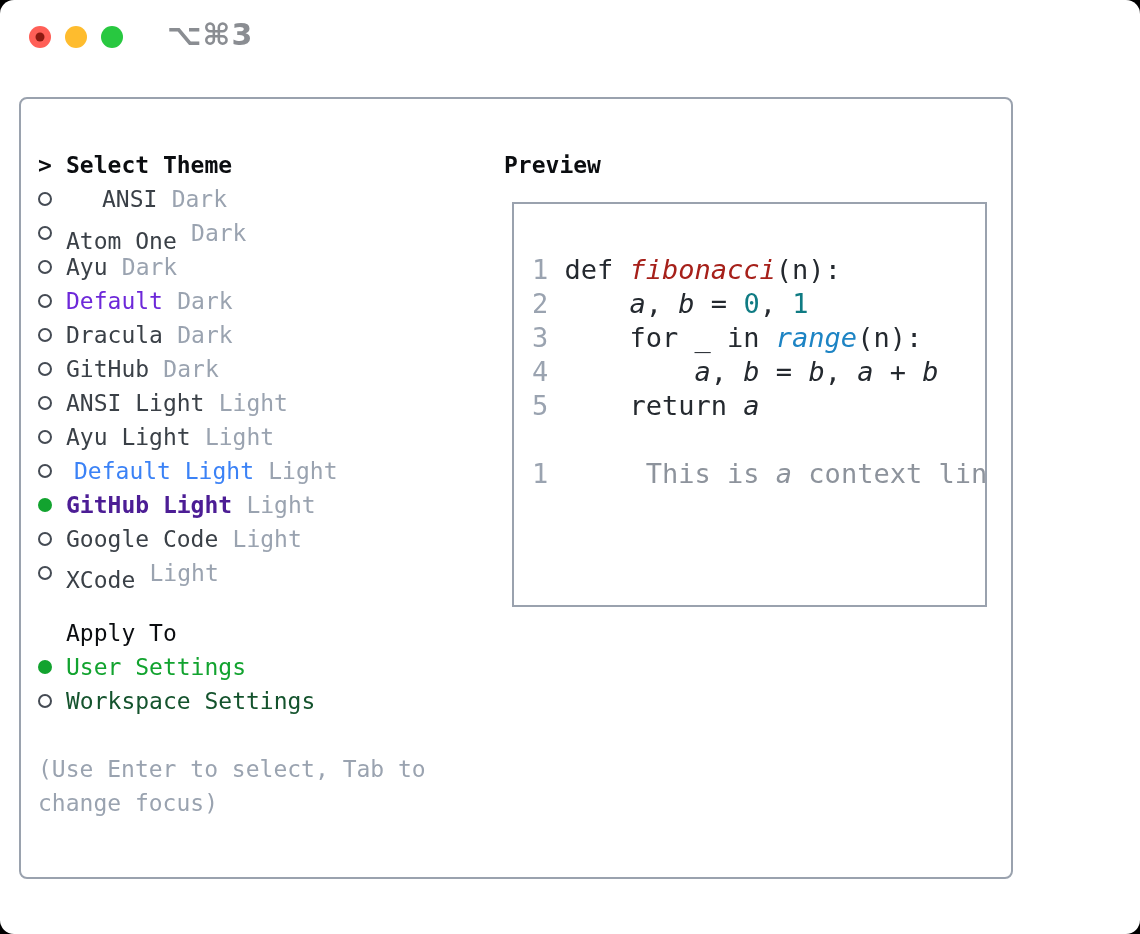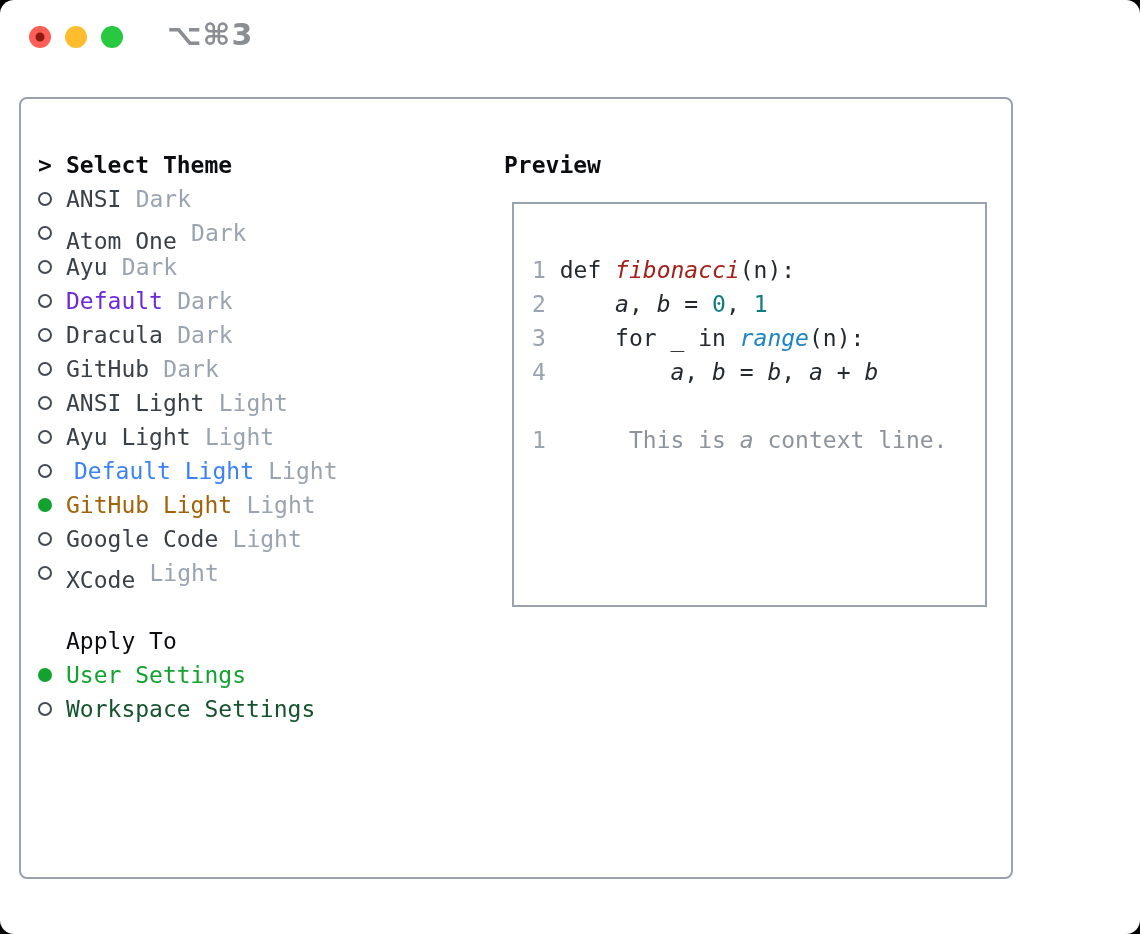--- a/index.html
+++ b/index.html
@@ -41,38 +41,38 @@
   .row { display:flex; align-items:center; height:34px; font-size:23px; color:#3a4047; }
   .marker { width:28px; display:flex; align-items:center; flex:none; }
   .radio {
     width:14px; height:14px; border:2px solid #454b54; border-radius:50%;
     box-sizing:border-box; display:inline-block;
   }
   .radio.filled { border:none; }
   .prompt-char { font-weight:bold; color:#0b0d10; }
   .list-title { font-weight:bold; color:#0b0d10; font-size:23px; }
   .theme-suffix { margin-left:0.62em; }
-  .apply-block { margin-top:34px; }
+  .apply-block { margin-top:26px; }
   .apply-title { color:#0b0d10; }
   .help-block { margin-top:34px; font-size:23px; line-height:34px; }
   
   .preview-title-row {
     position:absolute; left:483px; top:49px; height:34px;
     display:flex; align-items:center;
     font-size:23px; font-weight:bold; color:#0b0d10;
   }
   .preview-box {
     position:absolute; left:491px; top:103px;
     width:475px; height:405px;
     border:2px solid #9aa2ae;
     box-sizing:border-box;
     padding:49px 0 0 18px;
     overflow:hidden;
   }
-  .pline { height:34px; line-height:34px; white-space:pre; font-size:23px; }
+  .pline { height:34px; line-height:34px; white-space:pre; font-size:27px; }
 </style>
 </head>
 <body>
 
 <div class="window">
 
   <div class="titlebar">
     <div class="lights">
 
     <div class="light" style="background: rgb(255, 95, 87);">
@@ -92,21 +92,21 @@
             <span class="prompt-char">&gt;</span>
           </span>
         <span class="list-title">Select Theme</span>
       </div>
 
       <div id="theme-list">
           <div class="row">
             <span class="marker">
               <span class="radio" style="border-color: rgb(69, 75, 84);"></span>
             </span>
-            <span style="color: rgb(58, 64, 71);">ANSI</span>
+            <span style="color: rgb(58, 64, 71); margin-left: 36px;">ANSI</span>
             <span class="theme-suffix" style="color: rgb(154, 163, 176);">Dark</span>
           </div>
           <div class="row">
             <span class="marker">
               <span class="radio" style="border-color: rgb(69, 75, 84);"></span>
             </span>
             <span style="color: rgb(58, 64, 71); margin-top: 16px;">Atom One</span>
             <span class="theme-suffix" style="color: rgb(154, 163, 176);">Dark</span>
           </div>
           <div class="row">
@@ -155,21 +155,21 @@
             <span class="marker">
               <span class="radio" style="border-color: rgb(69, 75, 84);"></span>
             </span>
             <span style="color: #3b82f6; margin-left: 8px;">Default Light</span>
             <span class="theme-suffix" style="color: rgb(154, 163, 176);">Light</span>
           </div>
           <div class="row">
             <span class="marker">
               <span class="radio filled" style="background: rgb(18, 163, 47);"></span>
             </span>
-            <span style="color: #a16207;">GitHub Light</span>
+            <span style="color: #4c1d95; font-weight: bold;">GitHub Light</span>
             <span class="theme-suffix" style="color: rgb(154, 163, 176);">Light</span>
           </div>
           <div class="row">
             <span class="marker">
               <span class="radio" style="border-color: rgb(69, 75, 84);"></span>
             </span>
             <span style="color: rgb(58, 64, 71);">Google Code</span>
             <span class="theme-suffix" style="color: rgb(154, 163, 176);">Light</span>
           </div>
           <div class="row">
@@ -195,27 +195,32 @@
             </div>
             <div class="row">
               <span class="marker">
                 <span class="radio" style="border-color: rgb(69, 75, 84);"></span>
               </span>
               <span style="color: #14532d;">Workspace Settings</span>
             </div>
           </div>
       </div>
 
+      <div class="help-block" style="color: rgb(154, 163, 176);">
+        <div>(Use Enter to select, Tab to</div>
+        <div>change focus)</div>
+      </div>
     </div>
 
     <div class="preview-title-row">Preview</div>
 
     <div class="preview-box" id="preview-code">
         <div class="pline"><span style="color: rgb(154, 163, 176);">1 </span><span style="color: rgb(36, 41, 47);">def </span><span style="color: rgb(166, 32, 26); font-style: italic;">fibonacci</span><span style="color: rgb(36, 41, 47);">(n):</span></div>
         <div class="pline"><span style="color: rgb(154, 163, 176);">2 </span><span style="color: rgb(36, 41, 47);">    </span><span style="color: rgb(36, 41, 47); font-style: italic;">a</span><span style="color: rgb(36, 41, 47);">, </span><span style="color: rgb(36, 41, 47); font-style: italic;">b</span><span style="color: rgb(36, 41, 47);"> = </span><span style="color: rgb(15, 123, 131);">0</span><span style="color: rgb(36, 41, 47);">, </span><span style="color: rgb(15, 123, 131);">1</span></div>
         <div class="pline"><span style="color: rgb(154, 163, 176);">3 </span><span style="color: rgb(36, 41, 47);">    for _ in </span><span style="color: rgb(29, 132, 196); font-style: italic;">range</span><span style="color: rgb(36, 41, 47);">(n):</span></div>
         <div class="pline"><span style="color: rgb(154, 163, 176);">4 </span><span style="color: rgb(36, 41, 47);">        </span><span style="color: rgb(36, 41, 47); font-style: italic;">a</span><span style="color: rgb(36, 41, 47);">, </span><span style="color: rgb(36, 41, 47); font-style: italic;">b</span><span style="color: rgb(36, 41, 47);"> = </span><span style="color: rgb(36, 41, 47); font-style: italic;">b</span><span style="color: rgb(36, 41, 47);">, </span><span style="color: rgb(36, 41, 47); font-style: italic;">a</span><span style="color: rgb(36, 41, 47);"> + </span><span style="color: rgb(36, 41, 47); font-style: italic;">b</span></div>
+        <div class="pline"><span style="color: rgb(154, 163, 176);">5 </span><span style="color: rgb(36, 41, 47);">    return </span><span style="color: rgb(36, 41, 47); font-style: italic;">a</span></div>
         <div class="pline"></div>
         <div class="pline"><span style="color: rgb(154, 163, 176);">1 </span><span style="color: rgb(141, 147, 156);">     This is </span><span style="color: rgb(141, 147, 156); font-style: italic;">a</span><span style="color: rgb(141, 147, 156);"> context line.</span></div>
       </div>
 
   </div>
 </div>
 
 </body></html>

